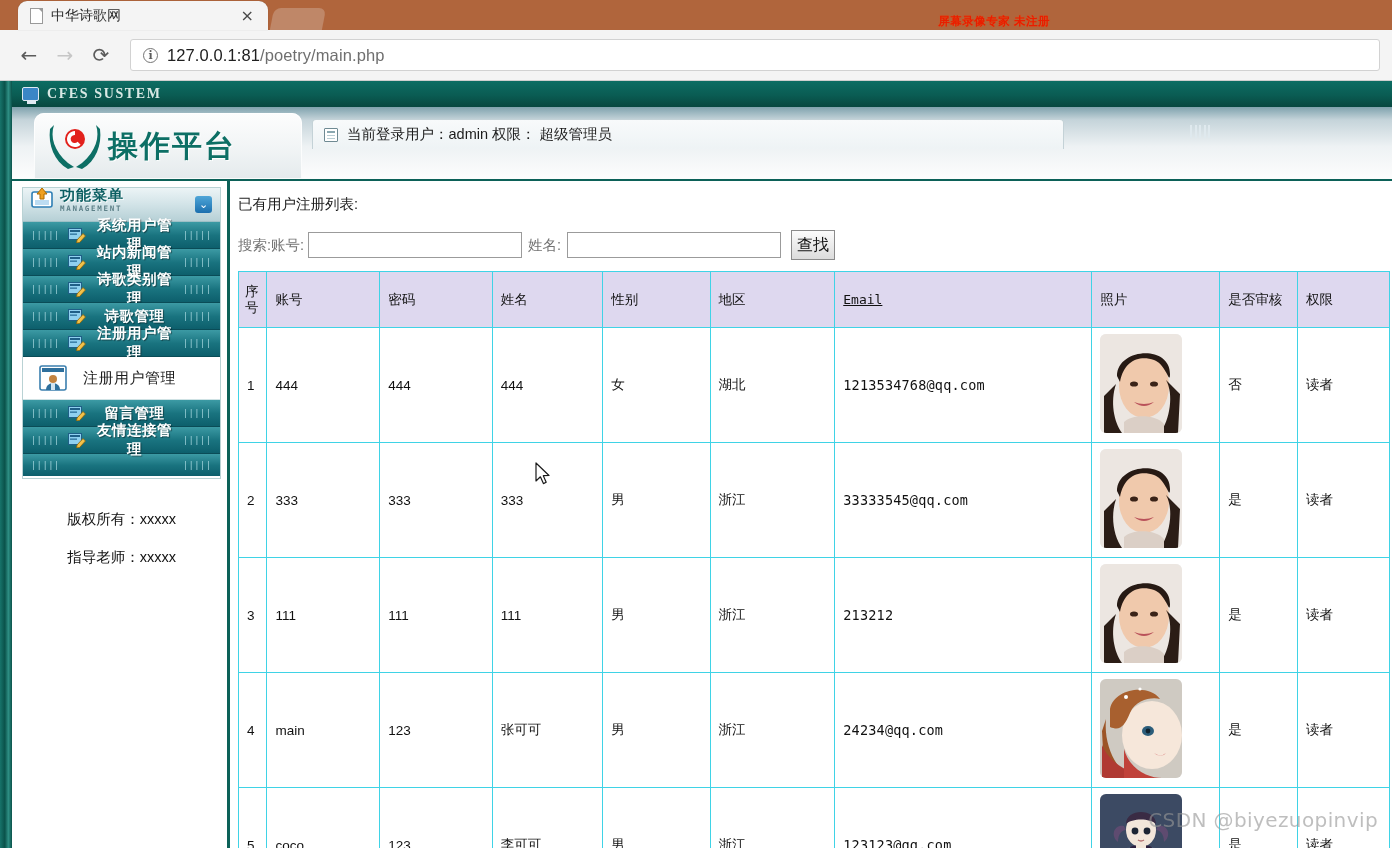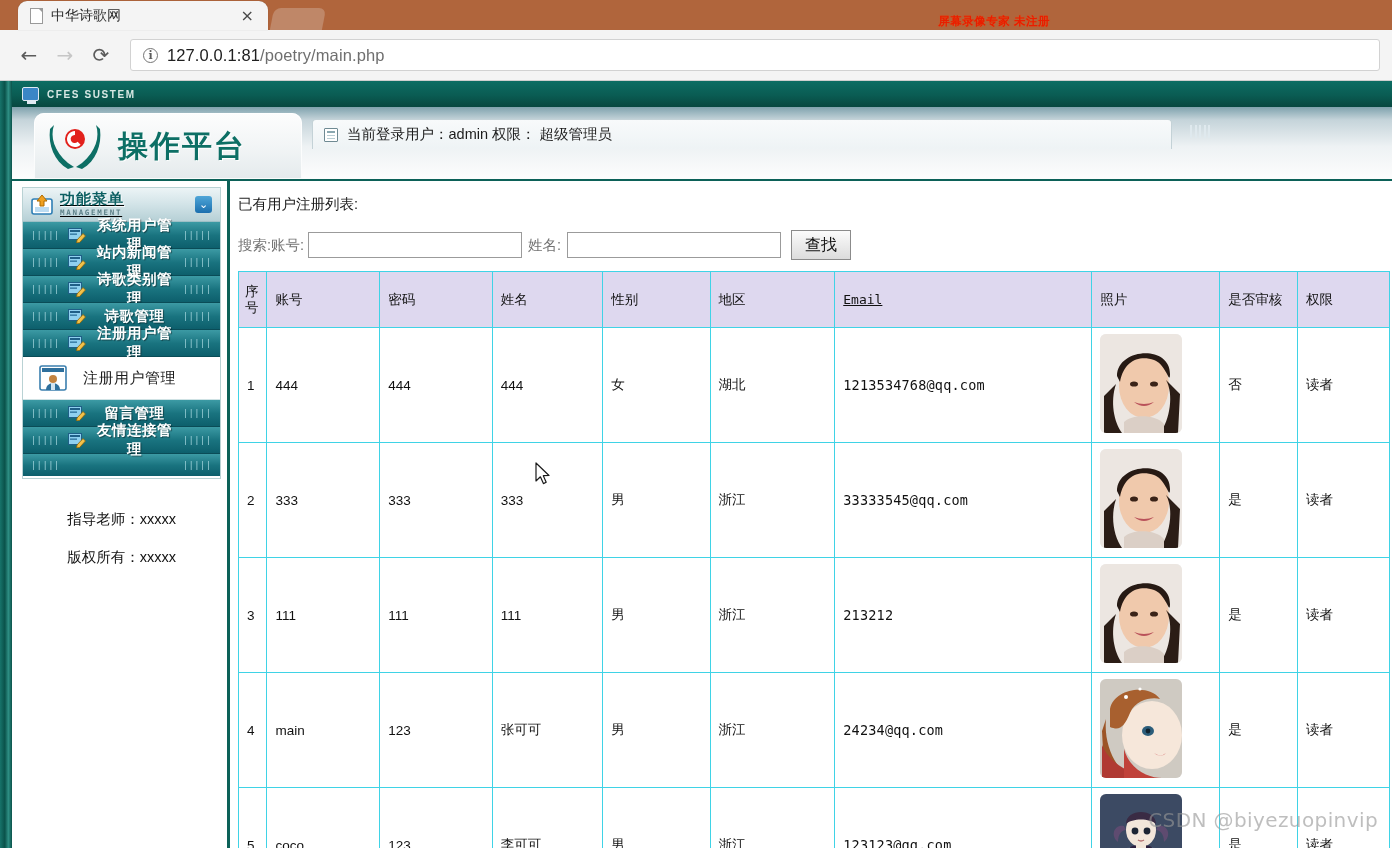--- a/index.html
+++ b/index.html
@@ -103,45 +103,45 @@
     display:flex; align-items:center; gap:8px; padding-left:10px;
   }
   .sys-monitor-icon{
     width:17px;height:14px;background:#3b86c6;border:1.5px solid #dfe9f2;
     border-radius:2px; position:relative; flex:0 0 auto;
   }
   .sys-monitor-icon:after{
     content:"";position:absolute;left:4px;bottom:-4px;width:9px;height:3px;background:#dfe9f2;
   }
   .sys-bar-title{
-    font-size:10px; font-weight:bold; letter-spacing:1.6px; color:#d8e8e4;
-    font-family:Liberation Sans, sans-serif;
+    font-size:14px; font-weight:bold; letter-spacing:1.6px; color:#d8e8e4;
+    font-family:Liberation Serif, serif;
   }
 
   
   .head-band{
     position:absolute; left:12px; top:26px; right:0; height:74px;
     background:linear-gradient(180deg,#7fa2ad 0%,#c5d4da 18%,#eef2f4 55%,#fdfdfd 100%);
     border-bottom:2px solid #0c6158;
   }
   .logo-plate{
     position:absolute; left:22px; top:6px; width:268px; height:66px;
     background:linear-gradient(180deg,#fdfdfd 0%,#f2f5f6 50%,#e4eaec 100%);
     border-radius:10px 10px 0 0;
-    display:flex; align-items:center; gap:16px; padding-left:14px;
+    display:flex; align-items:center; gap:6px; padding-left:14px;
     box-shadow:0 0 0 1px rgba(255,255,255,.8) inset;
   }
   .logo-mark{ width:54px; height:50px; flex:0 0 auto; }
   .logo-text{
     font-size:30px; font-weight:bold; color:#0d6f65; letter-spacing:2px;
     font-family:"DejaVu Sans","Liberation Sans",sans-serif;
     text-shadow:1px 1px 0 rgba(255,255,255,.9);
   }
   .user-tab{
-    position:absolute; left:300px; top:12px; width:860px; height:30px;
+    position:absolute; left:300px; top:12px; width:752px; height:30px;
     background:linear-gradient(180deg,#f8fafb 0%,#eef3f5 100%);
     border:1px solid #c4d2d7; border-bottom:none;
     border-radius:4px 4px 0 0;
     display:flex; align-items:center; gap:9px; padding-left:11px;
   }
   .user-tab-icon{
     width:14px;height:14px;border:1.4px solid #6f8a93;background:#fff;
     position:relative;flex:0 0 auto;border-radius:1px;
   }
   .user-tab-icon:before{
@@ -177,22 +177,22 @@
     border-right:3px solid #0c6158;
     padding:6px 6px 0 10px;
   }
   .menu-panel{
     border:1px solid #b9d2d4; background:#ffffff;
     height:292px; overflow:hidden;
   }
   .menu-head{
     height:34px;
     background:linear-gradient(180deg,#ecf4f6 0%,#d3e4e8 48%,#b6d0d6 100%);
-    display:flex; align-items:center; gap:7px; padding-left:8px;
-    border-bottom:1px solid #9dc0c6; position:relative;text-decoration:underline;
+    display:flex; gap:7px; padding-left:8px;
+    border-bottom:1px solid #9dc0c6; position:relative;
   }
   .menu-head-icon{
     width:22px;height:20px;flex:0 0 auto;
   }
   .menu-head-txt{ line-height:1; }
   .menu-head-title{
     font-size:15px;font-weight:bold;color:#0c5f62;letter-spacing:1px;
     font-family:"DejaVu Sans",sans-serif;
     text-shadow:1px 1px 0 rgba(255,255,255,.8);
   }
@@ -256,21 +256,21 @@
     display:flex; align-items:center; gap:0; margin-bottom:11px;
   }
   .search-label{ font-size:14.5px; color:#737373; white-space:nowrap; }
   .search-input{
     width:214px; height:26px; border:1px solid #9b9b9b; background:#fff;
     margin:0 6px 0 4px; padding:0 4px; font-size:13px;
     font-family:"Liberation Sans",sans-serif;
   }
   .search-input.second{ width:214px; margin-left:6px; margin-right:10px; }
   .search-btn{
-    height:30px; padding:0 13px; font-size:16px; color:#111;
+    height:30px; padding:0 5px; font-size:16px; color:#111;
     background:linear-gradient(180deg,#fbfbfb 0%,#eaeaea 55%,#dcdcdc 100%);
     border:1px solid #8b8b8b; cursor:pointer;
     font-family:"DejaVu Sans","Liberation Sans",sans-serif;
   }
 
   
   .tbl-scroll{ width:100%; }
   table.user-table{
     border-collapse:collapse; width:1152px; table-layout:fixed;
     background:#fff;
@@ -493,22 +493,22 @@
           <span class="ticks">|||||</span>
         </div>
 
         <div class="menu-spacer">
           <span class="ticks">|||||</span>
           <span class="ticks">|||||</span>
         </div>
       </div>
 
       <div class="side-footer">
+        <div>版权所有：xxxxx</div>
         <div>指导老师：xxxxx</div>
-        <div>版权所有：xxxxx</div>
       </div>
     </div>
 
     <div class="content">
 
       <div class="list-caption">已有用户注册列表:</div>
 
       <div class="search-row">
         <span class="search-label">搜索:账号:</span>
         <input class="search-input" type="text" value="" style="">

